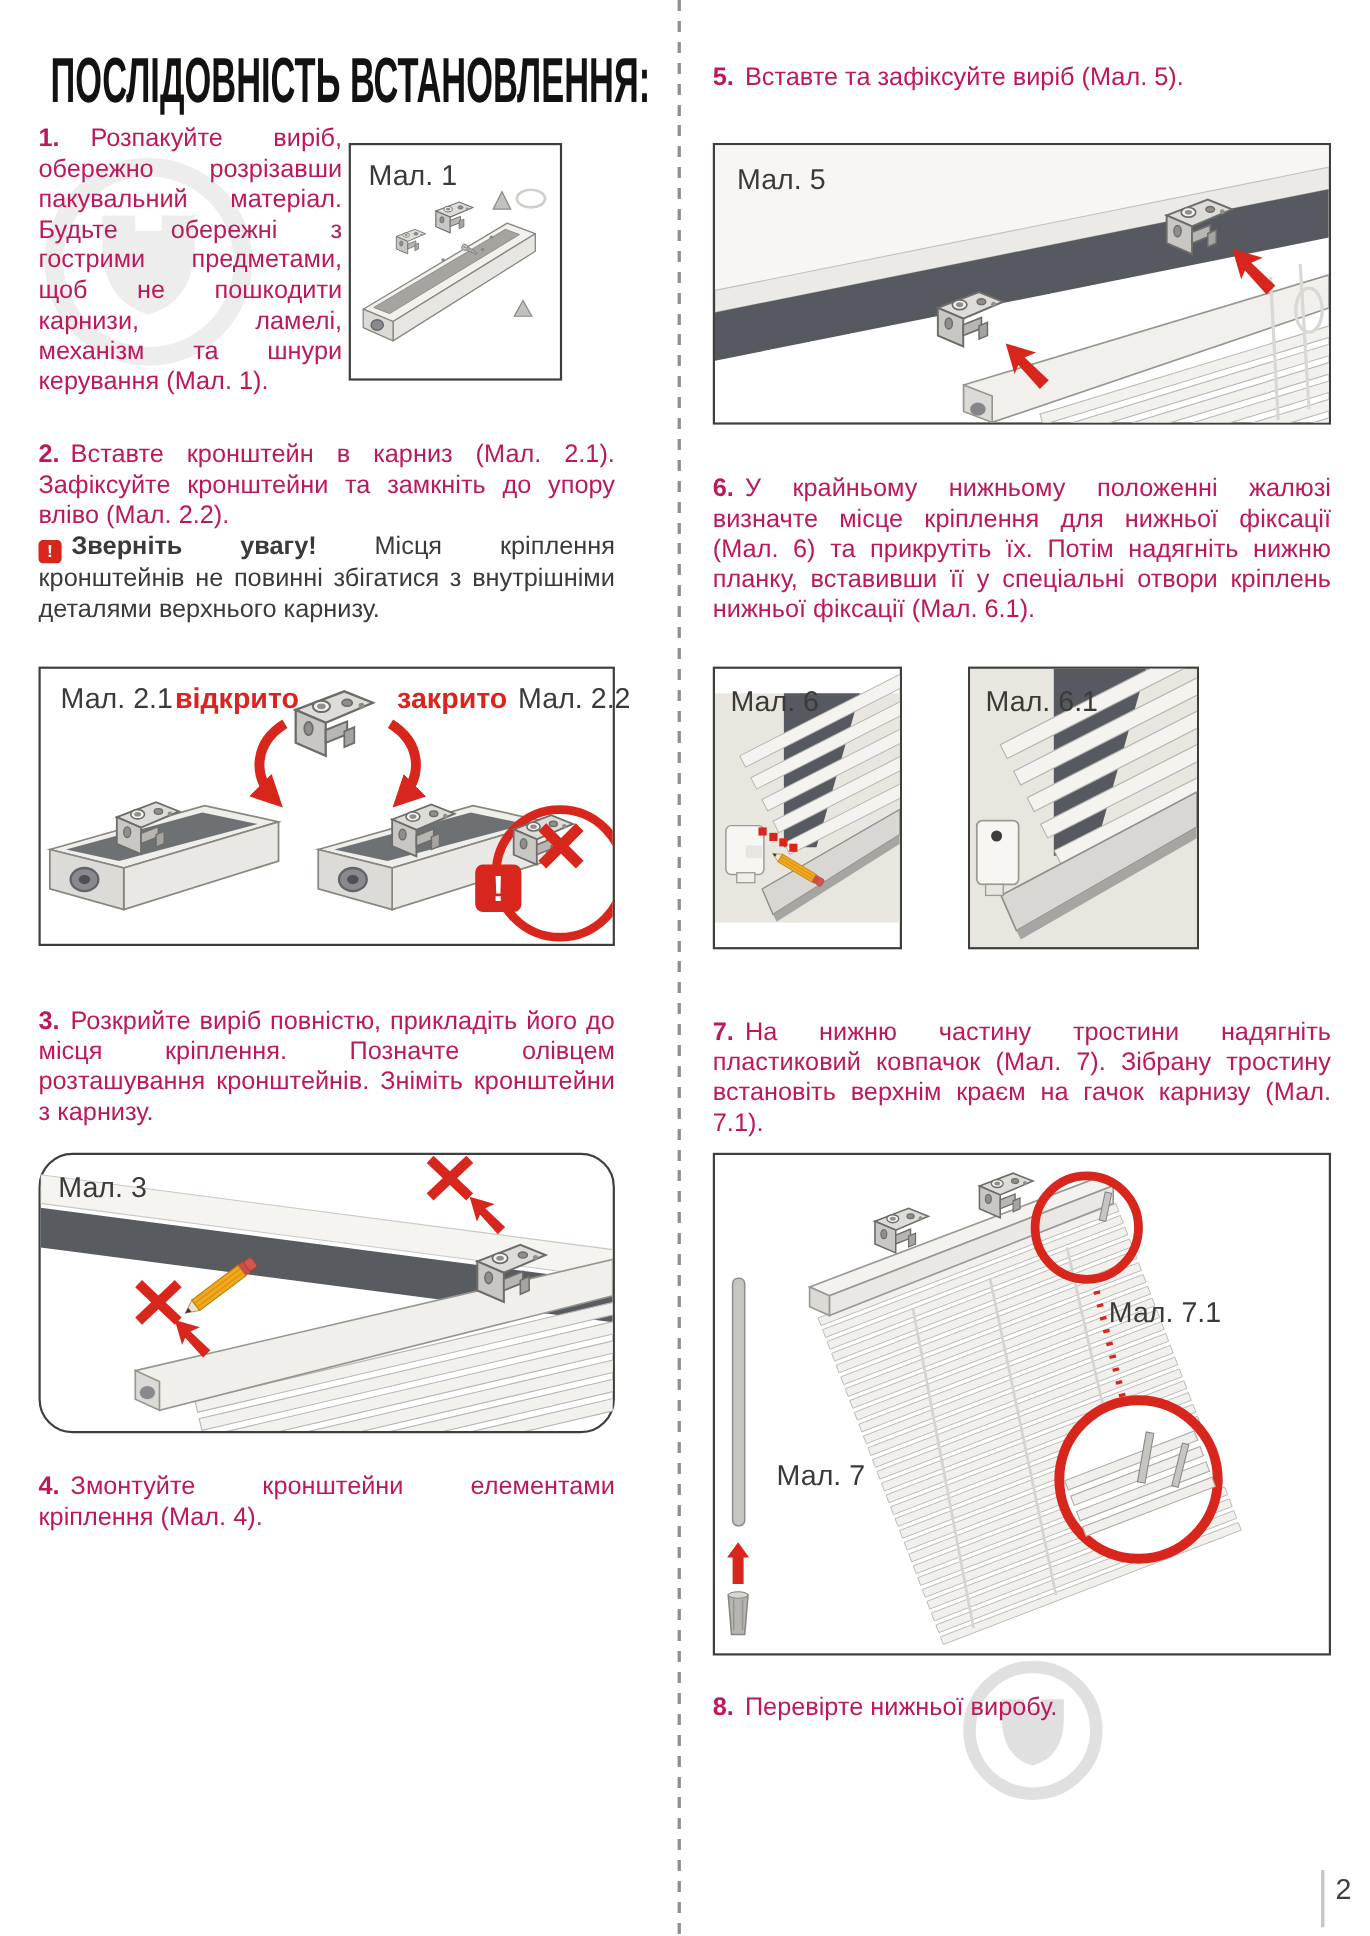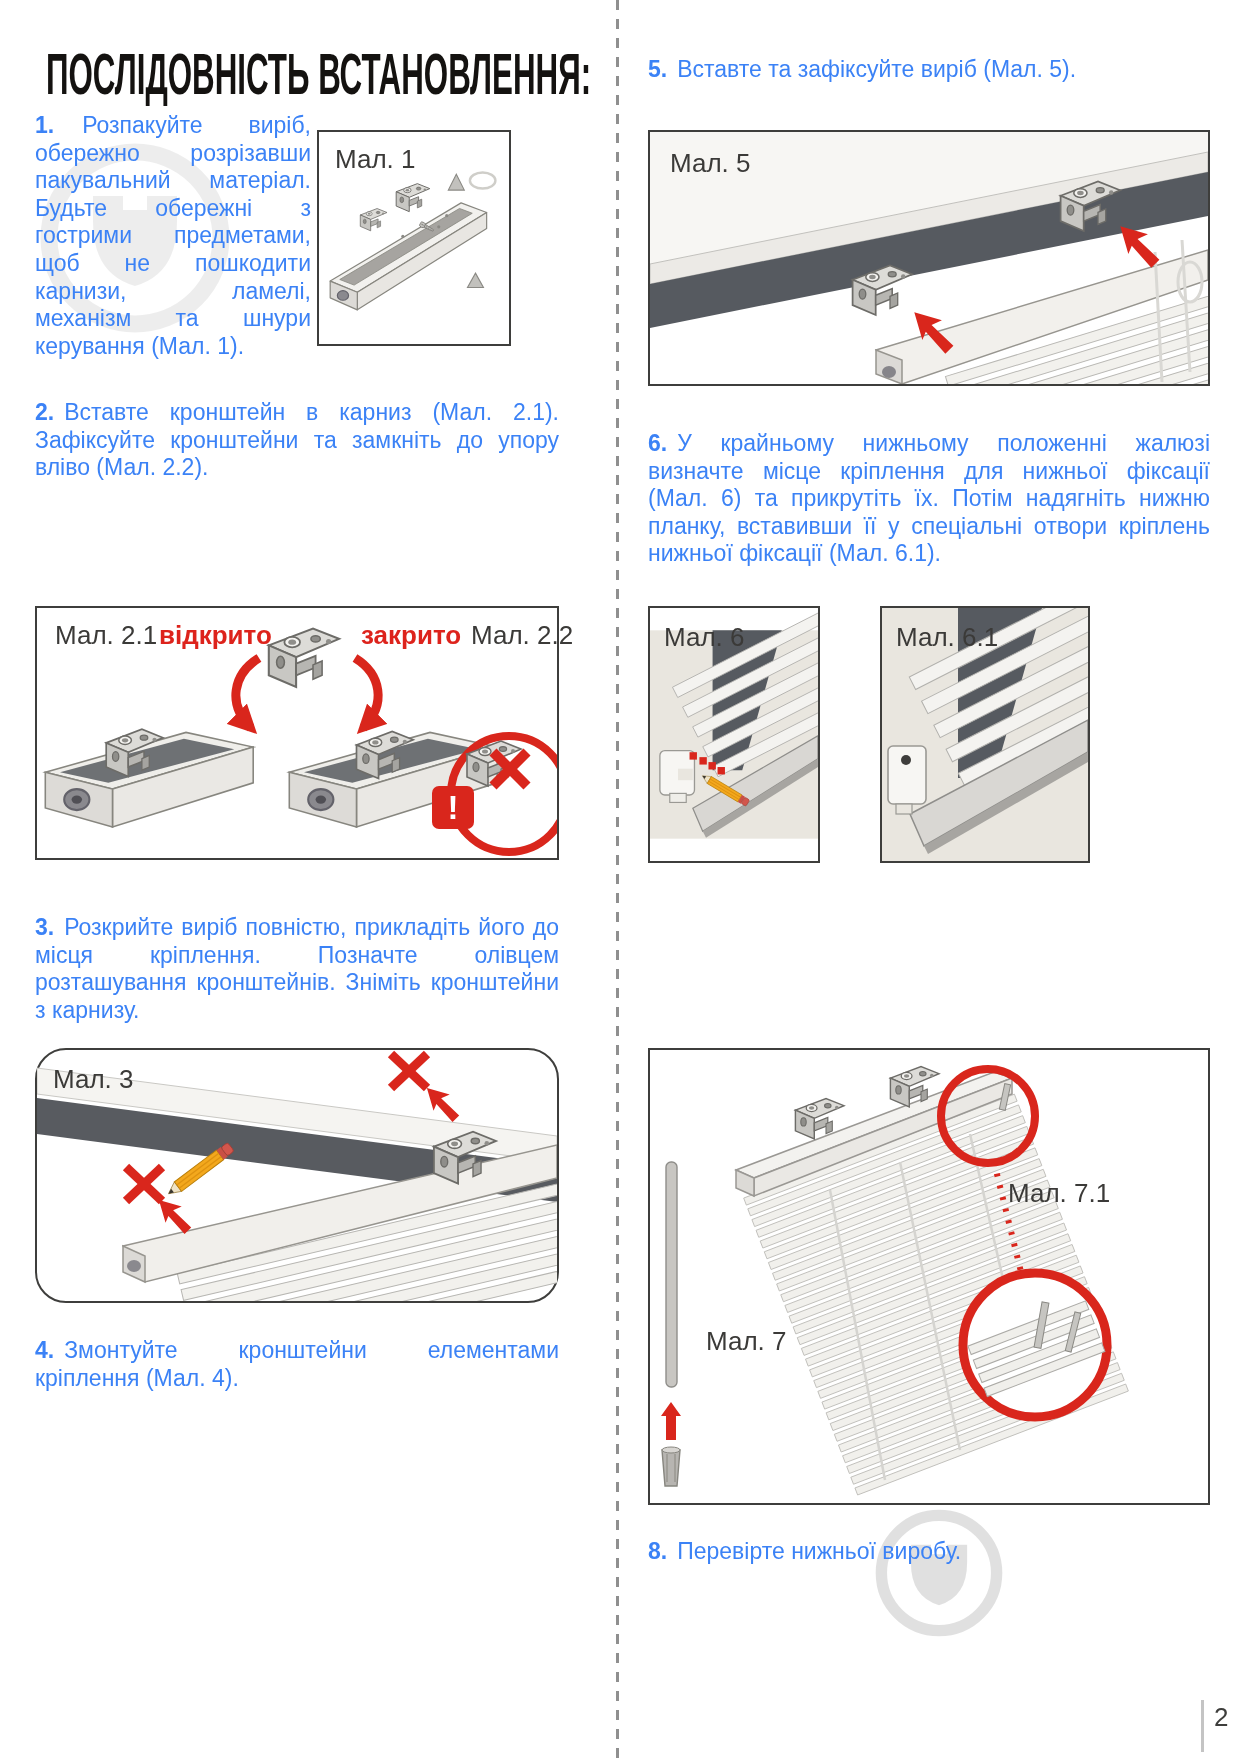--- a/index.html
+++ b/index.html
@@ -1,20 +1,20 @@
 <!DOCTYPE html>
 <html><head>
 <meta charset="utf-8">
 <style>
   html,body{margin:0;padding:0;background:#ffffff;}
   .page{position:relative;width:1245px;height:1760px;background:#fff;overflow:hidden;
         font-family:"Liberation Sans",sans-serif;color:#3b3a38;}
   .title{position:absolute;left:46px;top:40px;margin:0;font-size:58px;font-weight:700;color:#141210;
          white-space:nowrap;transform:scaleX(.54);transform-origin:left top;letter-spacing:0;}
-  .step{position:absolute;margin:0;font-size:23px;line-height:27.6px;text-align:justify;color:#3b82f6;}
+  .step{position:absolute;margin:0;font-size:23px;line-height:27.6px;text-align:justify;color:#be185d;}
   .step .num{font-weight:700;margin-right:10px;}
   .step--first .num{margin-right:28px;}
   .warn{position:absolute;margin:0;font-size:23px;line-height:27.6px;text-align:justify;color:#3b3a38;}
   .warn b{font-weight:700;}
   .warn-badge{display:inline-block;width:21px;height:21px;border-radius:4px;background:#d9261c;color:#fff;
               font-weight:700;font-size:16px;line-height:21px;text-align:center;margin-right:9px;vertical-align:-2px;}
   .figure{position:absolute;border:2px solid #3e3e3c;background:#fff;box-sizing:border-box;}
   .figure svg{display:block;width:100%;height:100%;}
   .fig-label{position:absolute;font-size:26px;color:#3b3a38;white-space:nowrap;}
   .fig-label--red{color:#dd231c;font-weight:700;}
@@ -123,20 +123,23 @@
       <polygon points="172,26 182,46 162,46" fill="#c2c1bd" stroke="#8a8984" stroke-width="1.4"></polygon>
       <polygon points="196,150 206,168 186,168" fill="#c2c1bd" stroke="#8a8984" stroke-width="1.4"></polygon>
       <ellipse cx="205" cy="34" rx="16" ry="10" fill="none" stroke="#cfcec9" stroke-width="3"></ellipse>
     </svg>
     <div class="fig-label" style="left:16px;top:12px;">Мал. 1</div>
   </div>
 
   <p class="step" style="left:35px;top:399px;width:524px;">
     <span class="num">2.</span><span>Вставте кронштейн в карниз (Мал. 2.1). Зафіксуйте кронштейни та замкніть до упору вліво (Мал. 2.2).</span>
   </p>
+  <p class="warn" style="left:35px;top:483px;width:524px;">
+    <span class="warn-badge">!</span><b>Зверніть увагу!</b> <span>Місця кріплення кронштейнів не повинні збігатися з внутрішніми деталями верхнього карнизу.</span>
+  </p>
 
   <div class="figure" style="left:35px;top:606px;width:524px;height:254px;">
     <svg viewBox="0 0 520 250">
       <defs>
         <marker id="mk-ar2" viewBox="0 0 10 10" refX="7" refY="5" markerWidth="3.2" markerHeight="3.2" orient="auto-start-reverse">
           <path d="M0,0 L10,5 L0,10 z" fill="#d9261c"></path>
         </marker>
       </defs>
 
       <g transform="translate(2,116) scale(1.05)">
@@ -307,20 +310,23 @@
       </g>
       <g>
         <rect x="6" y="138" width="38" height="58" rx="5" fill="#f7f6f3" stroke="#9a9994" stroke-width="1.6"></rect>
         <circle cx="24" cy="152" r="5" fill="#3e3d3b"></circle>
         <rect x="14" y="196" width="16" height="10" fill="#e9e6df" stroke="#9a9994" stroke-width="1.2"></rect>
       </g>
     </svg>
     <div class="fig-label" style="left:14px;top:14px;">Мал. 6.1</div>
   </div>
 
+  <p class="step" style="left:648px;top:924px;width:562px;">
+    <span class="num">7.</span><span>На нижню частину тростини надягніть пластиковий ковпачок (Мал. 7). Зібрану тростину встановіть верхнім краєм на гачок карнизу (Мал. 7.1).</span>
+  </p>
 
   <div class="figure" style="left:648px;top:1048px;width:562px;height:457px;">
     <svg viewBox="0 0 558 453">
 
       <rect x="16" y="112" width="11" height="225" rx="5" fill="#c8c6c2" stroke="#8f8e8a" stroke-width="1.4"></rect>
       <polygon points="21,352 31,366 26,366 26,390 16,390 16,366 11,366" fill="#d9261c"></polygon>
       <g>
         <polygon points="12,400 30,400 27,436 15,436" fill="#b7b5b1" stroke="#87867f" stroke-width="1.4"></polygon>
         <ellipse cx="21" cy="400" rx="9" ry="3" fill="#d8d6d2" stroke="#87867f" stroke-width="1"></ellipse>
         <line x1="17" y1="404" x2="17" y2="432" stroke="#97958f" stroke-width="1.4"></line>

